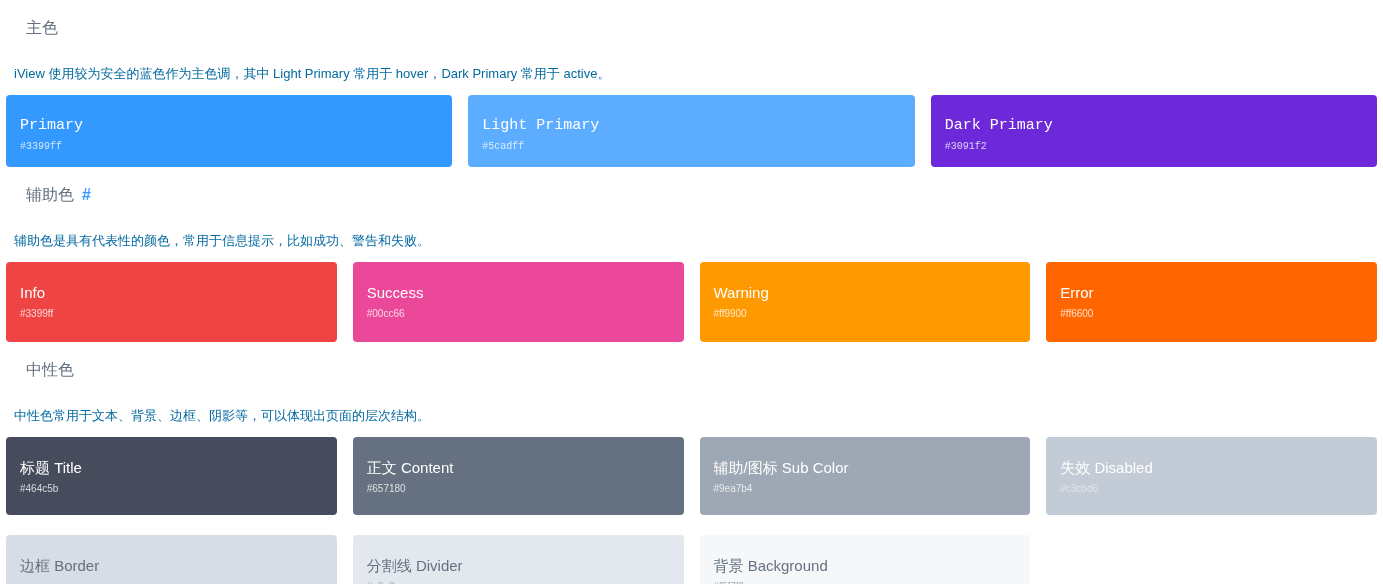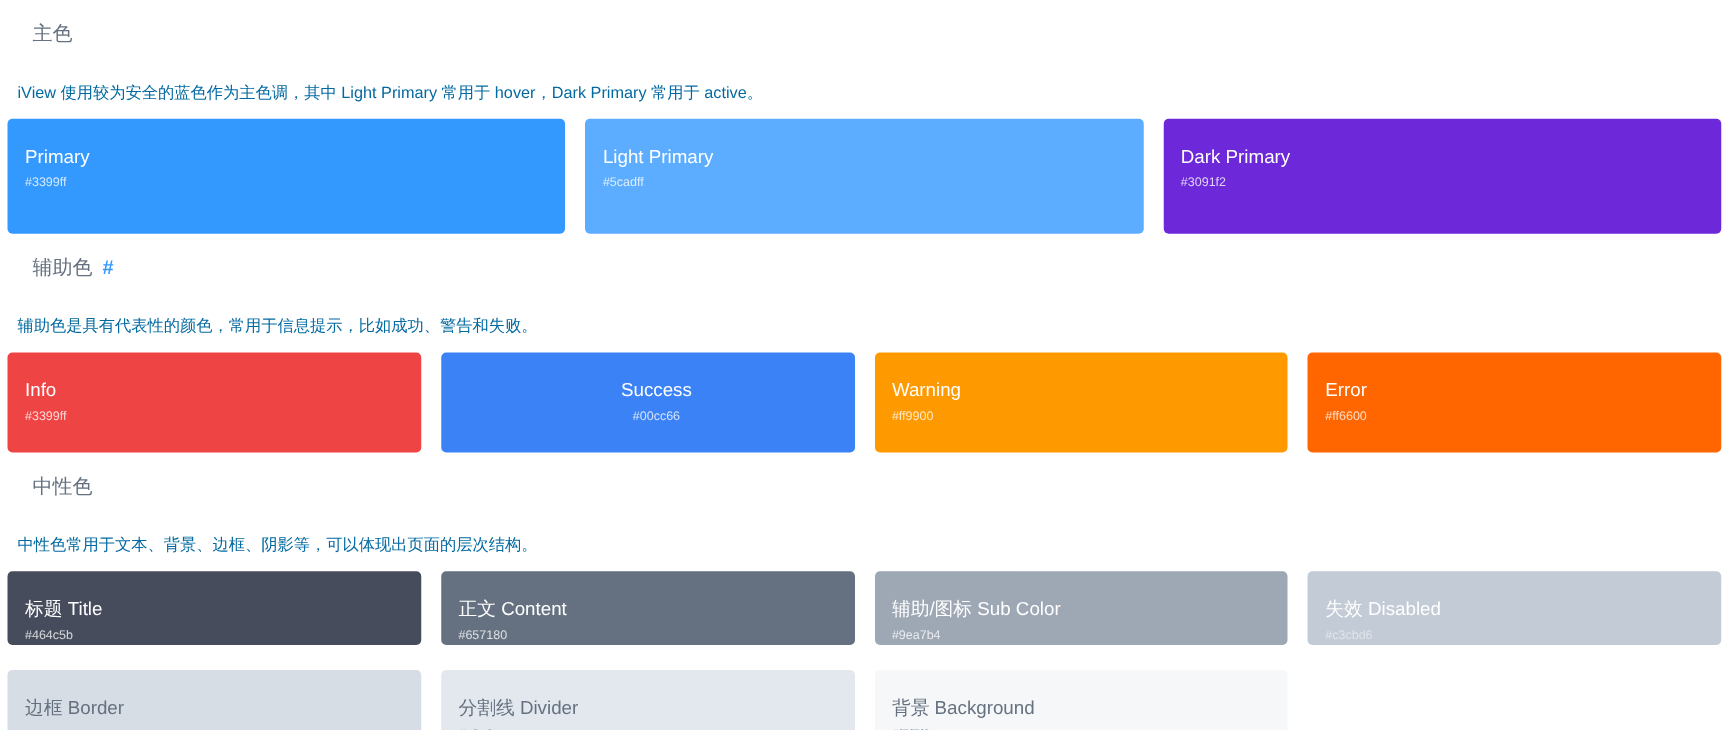--- a/index.html
+++ b/index.html
@@ -76,23 +76,23 @@
     color: rgba(255, 255, 255, 0.78);
     white-space: nowrap;
   }
   
   .swatch.onlight .swatch-name { color: #657180; }
   .swatch.onlight .swatch-hex  { color: #9ea7b4; }
   
   .swatch.muted .swatch-name { color: #ffffff; }
   .swatch.muted .swatch-hex  { color: #e0e4ea; }
 
-  .grid-3 .swatch { height: 92px; }
+  .grid-3 .swatch { height: 72px; font-family: Liberation Mono, monospace; }
   .grid-4 .swatch { height: 80px; }
-  .grid-neutral .swatch { height: 59px; }
+  .grid-neutral .swatch { height: 78px; }
 </style>
 </head>
 <body>
 
 <div class="page">
   <div id="sections-root">
       <section class="color-section">
         <h3 class="section-heading">
           <span>主色</span>
         </h3>
@@ -116,21 +116,21 @@
         <h3 class="section-heading">
           <span>辅助色</span>
           <a class="anchor">#</a>
         </h3>
         <p class="section-desc">辅助色是具有代表性的颜色，常用于信息提示，比如成功、警告和失败。</p>
         <div class="card-row grid-4">
           <div class="swatch" style="background: #ef4444;">
             <span class="swatch-name">Info</span>
             <span class="swatch-hex">#3399ff</span>
           </div>
-          <div class="swatch" style="background: #3b82f6; text-align: center;">
+          <div class="swatch" style="background: #ec4899;">
             <span class="swatch-name">Success</span>
             <span class="swatch-hex">#00cc66</span>
           </div>
           <div class="swatch" style="background: rgb(255, 153, 0);">
             <span class="swatch-name">Warning</span>
             <span class="swatch-hex">#ff9900</span>
           </div>
           <div class="swatch" style="background: rgb(255, 102, 0);">
             <span class="swatch-name">Error</span>
             <span class="swatch-hex">#ff6600</span>

